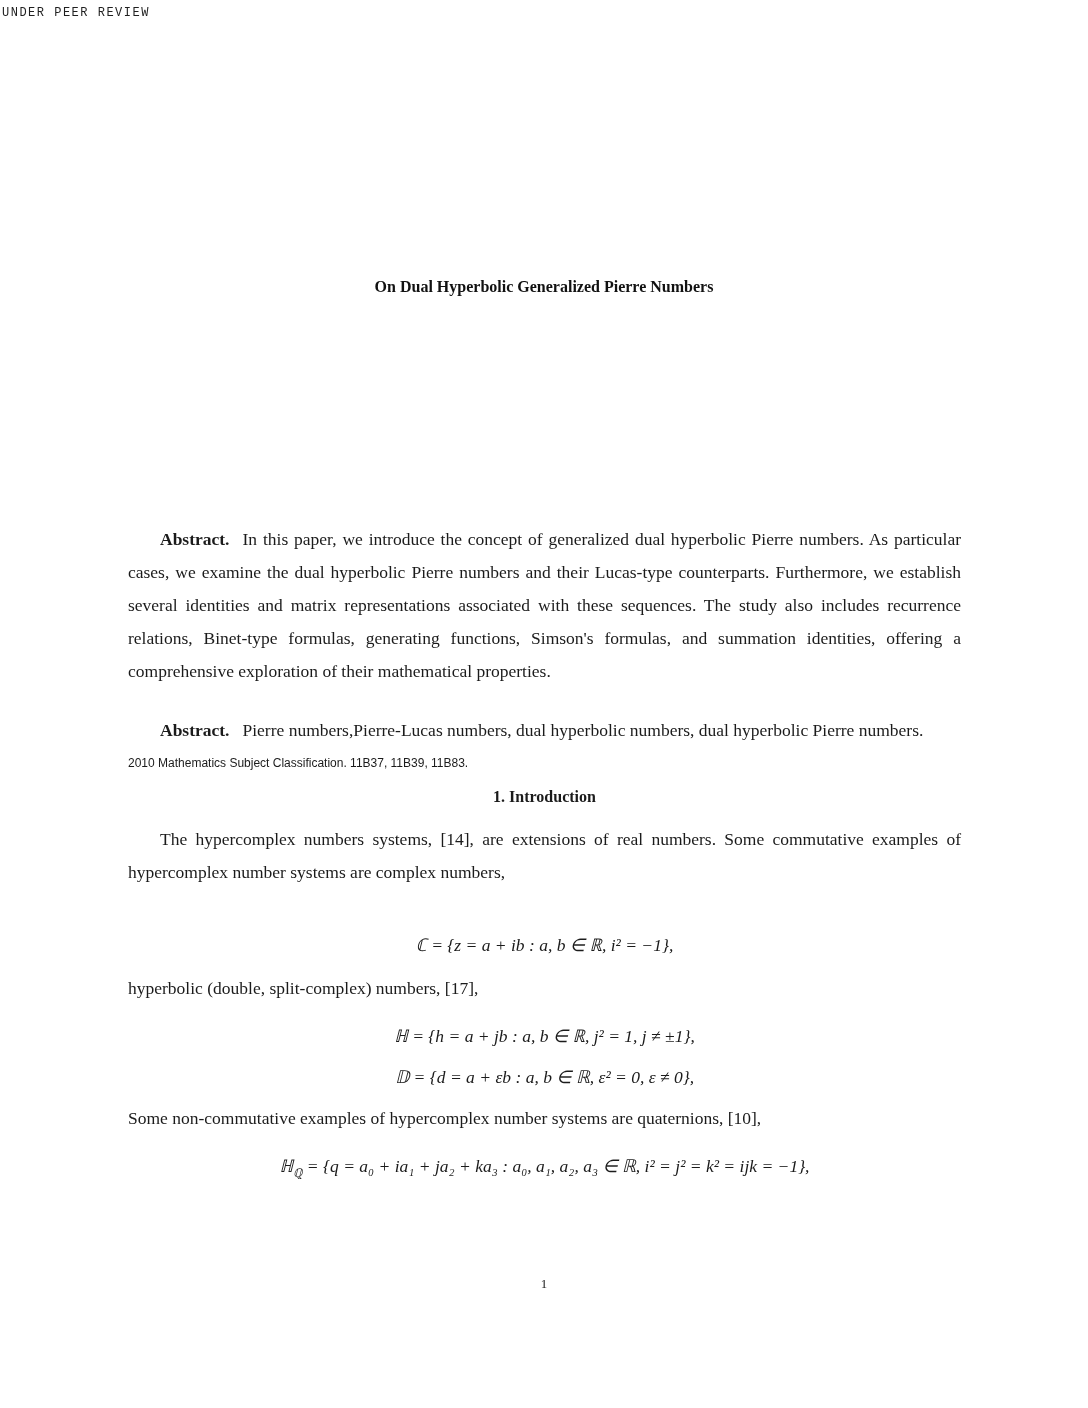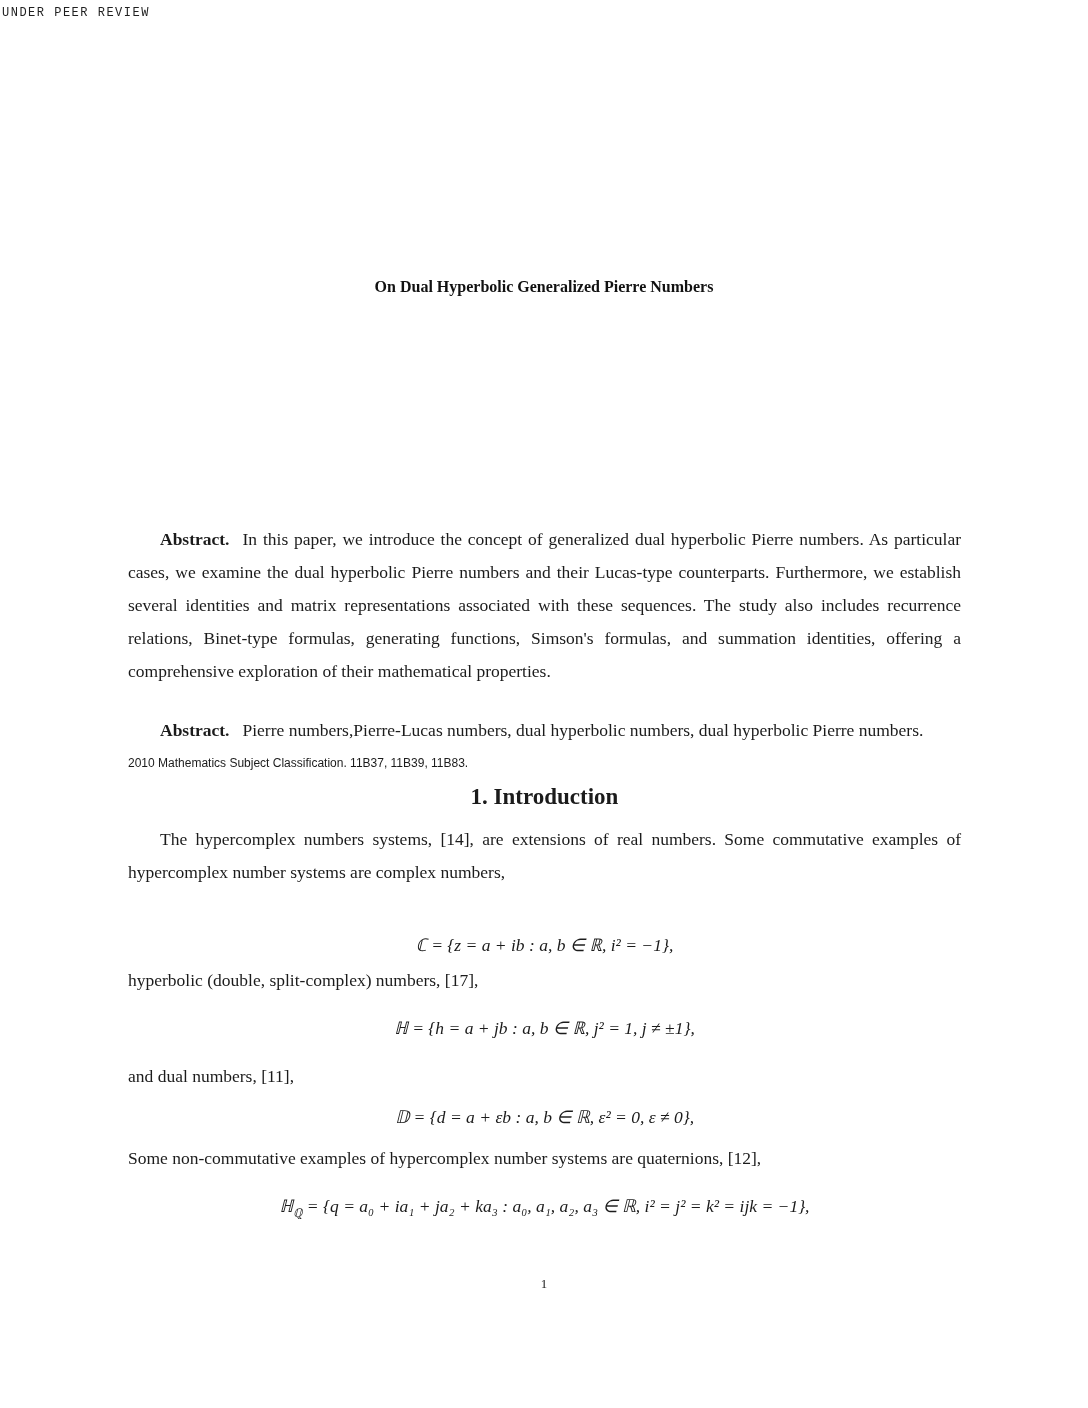--- a/index.html
+++ b/index.html
@@ -45,35 +45,35 @@
   .lead { font-weight: bold; margin-right: 13px; }
   .abstract { text-indent: 32px; }
   .keywords { text-indent: 32px; margin-top: 26px; }
   .msc {
     font-family: "Liberation Sans", sans-serif;
     font-size: 12px;
     line-height: 33px;
   }
   .section-heading {
     text-align: center;
-    font-size: 23px;
+    font-size: 16px;
     font-weight: bold;
     line-height: 33px;
   }
   .body-par { line-height: 33px; }
   .p1 { margin-top: 10px; }
   .equation {
     text-align: center;
     font-style: italic;
     font-size: 17.5px;
     line-height: 33px;
   }
   .equation sub { font-size: 12px; font-style: italic; }
   .eq1 { margin-top: 40px; }
-  .p2 { margin-top: 2px; }
+  .p2 { margin-top: 10px; }
   .eq2 { margin-top: 15px; font-style: italic; }
   .p3 { margin-top: 15px; }
   .eq3 { margin-top: 8px; font-style: italic; }
   .p4 { margin-top: 8px; }
   .eq4 { margin-top: 15px; }
   .page-number {
     position: absolute;
     top: 1276px;
     left: 0;
     width: 100%;
@@ -104,23 +104,22 @@
   <h2 class="section-heading">1.  Introduction</h2>
 
   <p class="body-par p1 indent justify">The hypercomplex numbers systems, [14], are extensions of real numbers. Some commutative examples of hypercomplex number systems are complex numbers,</p>
 
   <div class="equation eq1">ℂ = {z = a + ib : a, b ∈ ℝ, i² = −1},</div>
 
   <p class="body-par p2">hyperbolic (double, split-complex) numbers, [17],</p>
 
   <div class="equation eq2">ℍ = {h = a + jb : a, b ∈ ℝ, j² = 1, j ≠ ±1},</div>
 
-  <p class="body-par p3">and dual numbers, [11],</p>
 
   <div class="equation eq3">𝔻 = {d = a + εb : a, b ∈ ℝ, ε² = 0, ε ≠ 0},</div>
 
-  <p class="body-par p4">Some non-commutative examples of hypercomplex number systems are quaternions, [12],</p>
+  <p class="body-par p4">Some non-commutative examples of hypercomplex number systems are quaternions, [10],</p>
 
   <div class="equation eq4"><span>ℍ</span><sub>ℚ</sub><span> = {q = a₀ + ia₁ + ja₂ + ka₃ : a₀, a₁, a₂, a₃ ∈ ℝ, i² = j² = k² = ijk = −1},</span></div>
 
 </div>
 
 <div class="page-number">1</div>
 
 </body></html>

